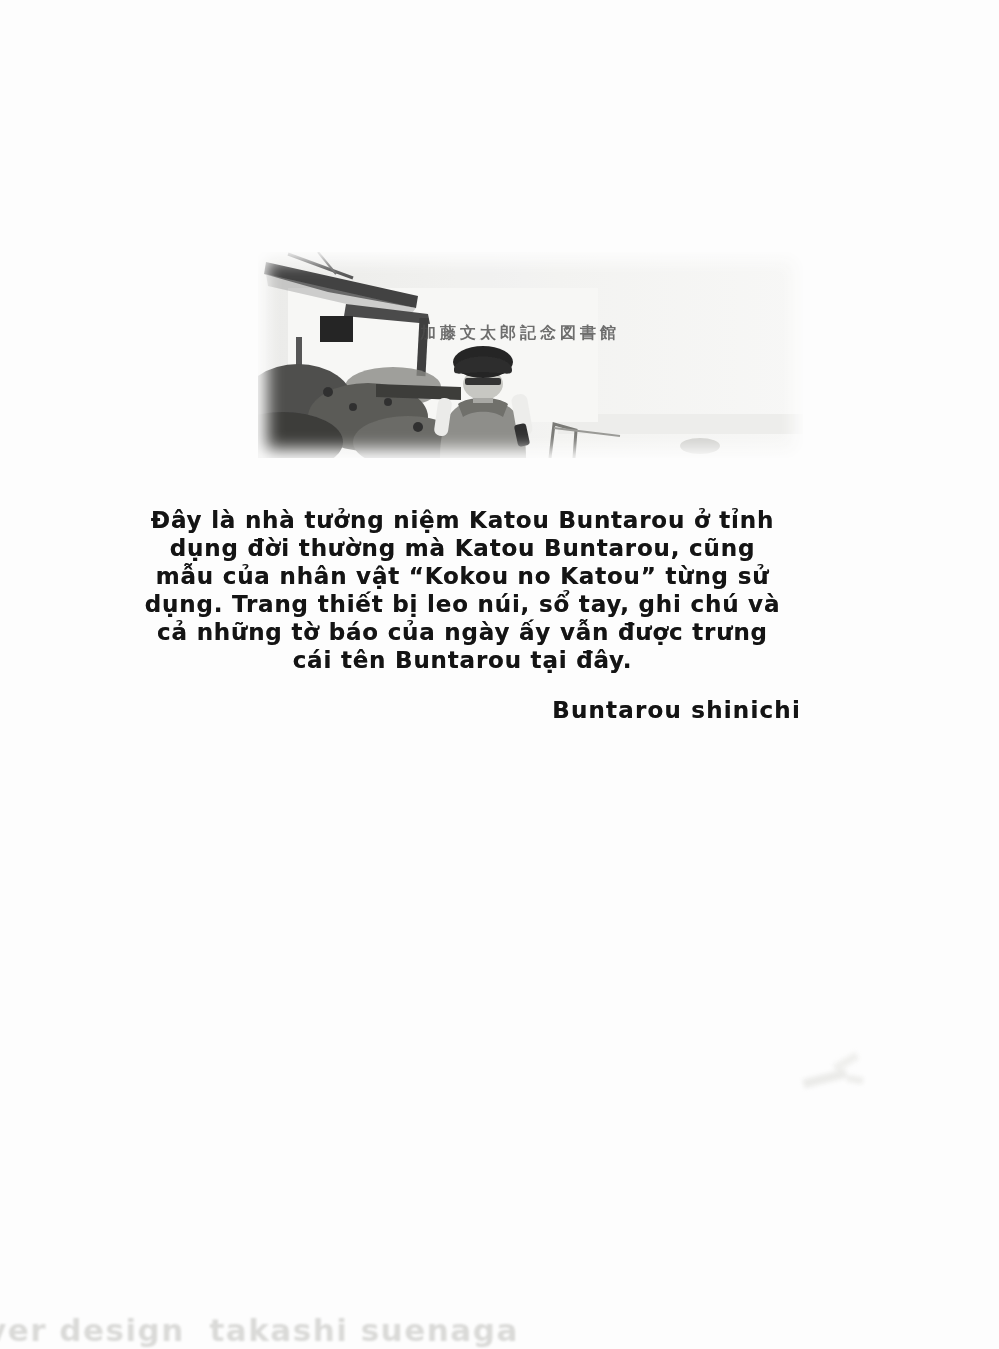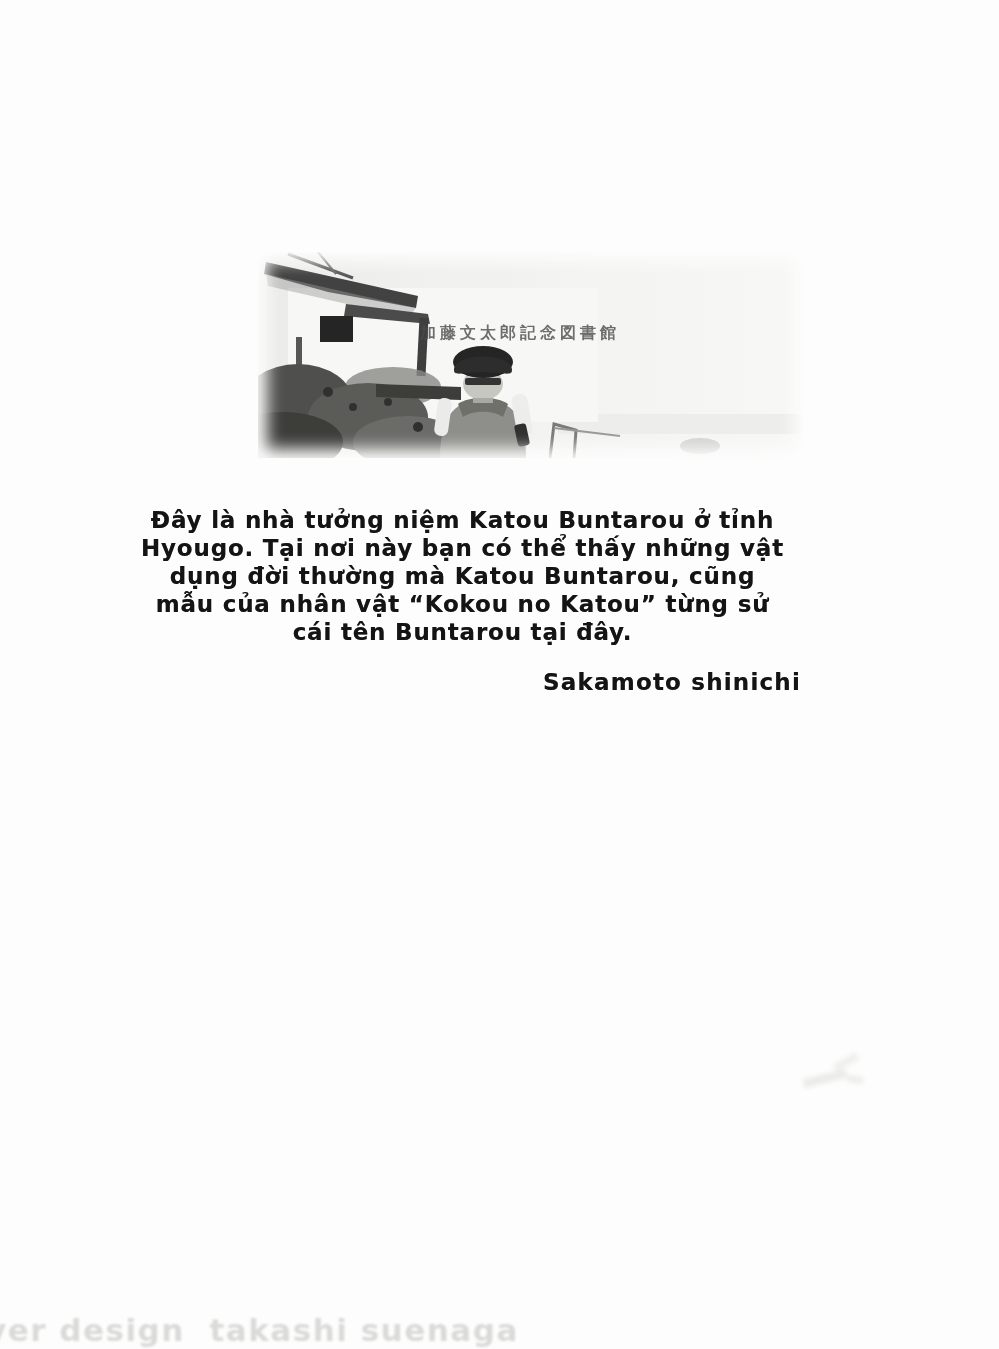--- a/index.html
+++ b/index.html
@@ -119,28 +119,29 @@
 
         <text x="262" y="86" text-anchor="middle" font-size="16" letter-spacing="4" fill="#4a4a4a" class="sign-text">加藤文太郎記念図書館</text>
       </g>
     </svg>
     <div class="fade"></div>
   </div>
 
   <div class="afterword">
     <p class="para">
       <span class="line">Đây là nhà tưởng niệm Katou Buntarou ở tỉnh</span>
-      <span class="line">Hyougo. Tại nơi này bạn có thể thấy những vật</span>
       <span class="line">dụng đời thường mà Katou Buntarou, cũng</span>
       <span class="line">mẫu của nhân vật “Kokou no Katou” từng sử</span>
+      <span class="line">dụng. Trang thiết bị leo núi, sổ tay, ghi chú và</span>
+      <span class="line">cả những tờ báo của ngày ấy vẫn được trưng</span>
       <span class="line">cái tên Buntarou tại đây.</span>
     </p>
     <p class="para">
     </p>
-    <div class="signature">Sakamoto shinichi</div>
+    <div class="signature">Buntarou shinichi</div>
   </div>
 
   <div class="page-smudge">
     <span class="s1"></span>
     <span class="s2"></span>
     <span class="s3"></span>
   </div>
 
   <div class="credit">ver design  takashi suenaga</div>
 

